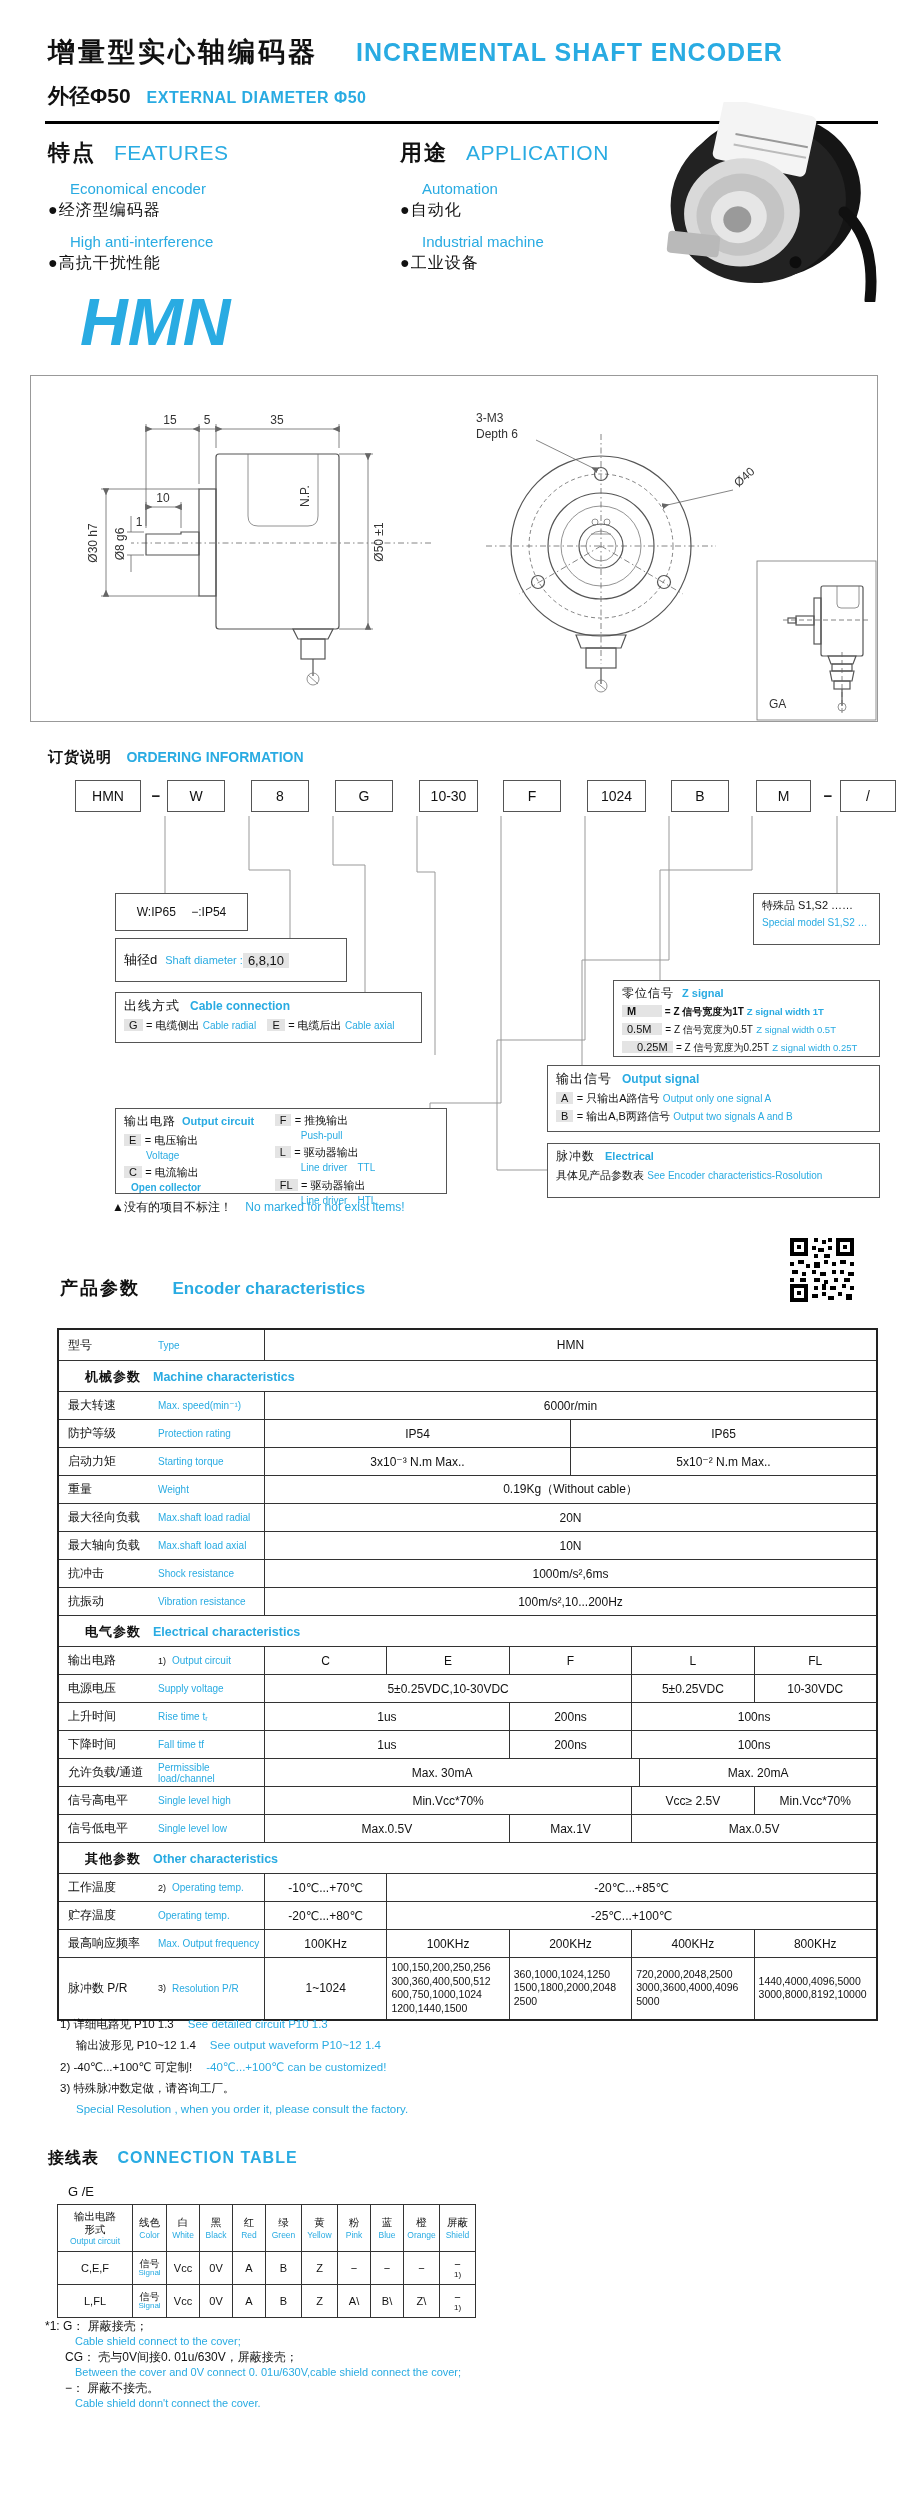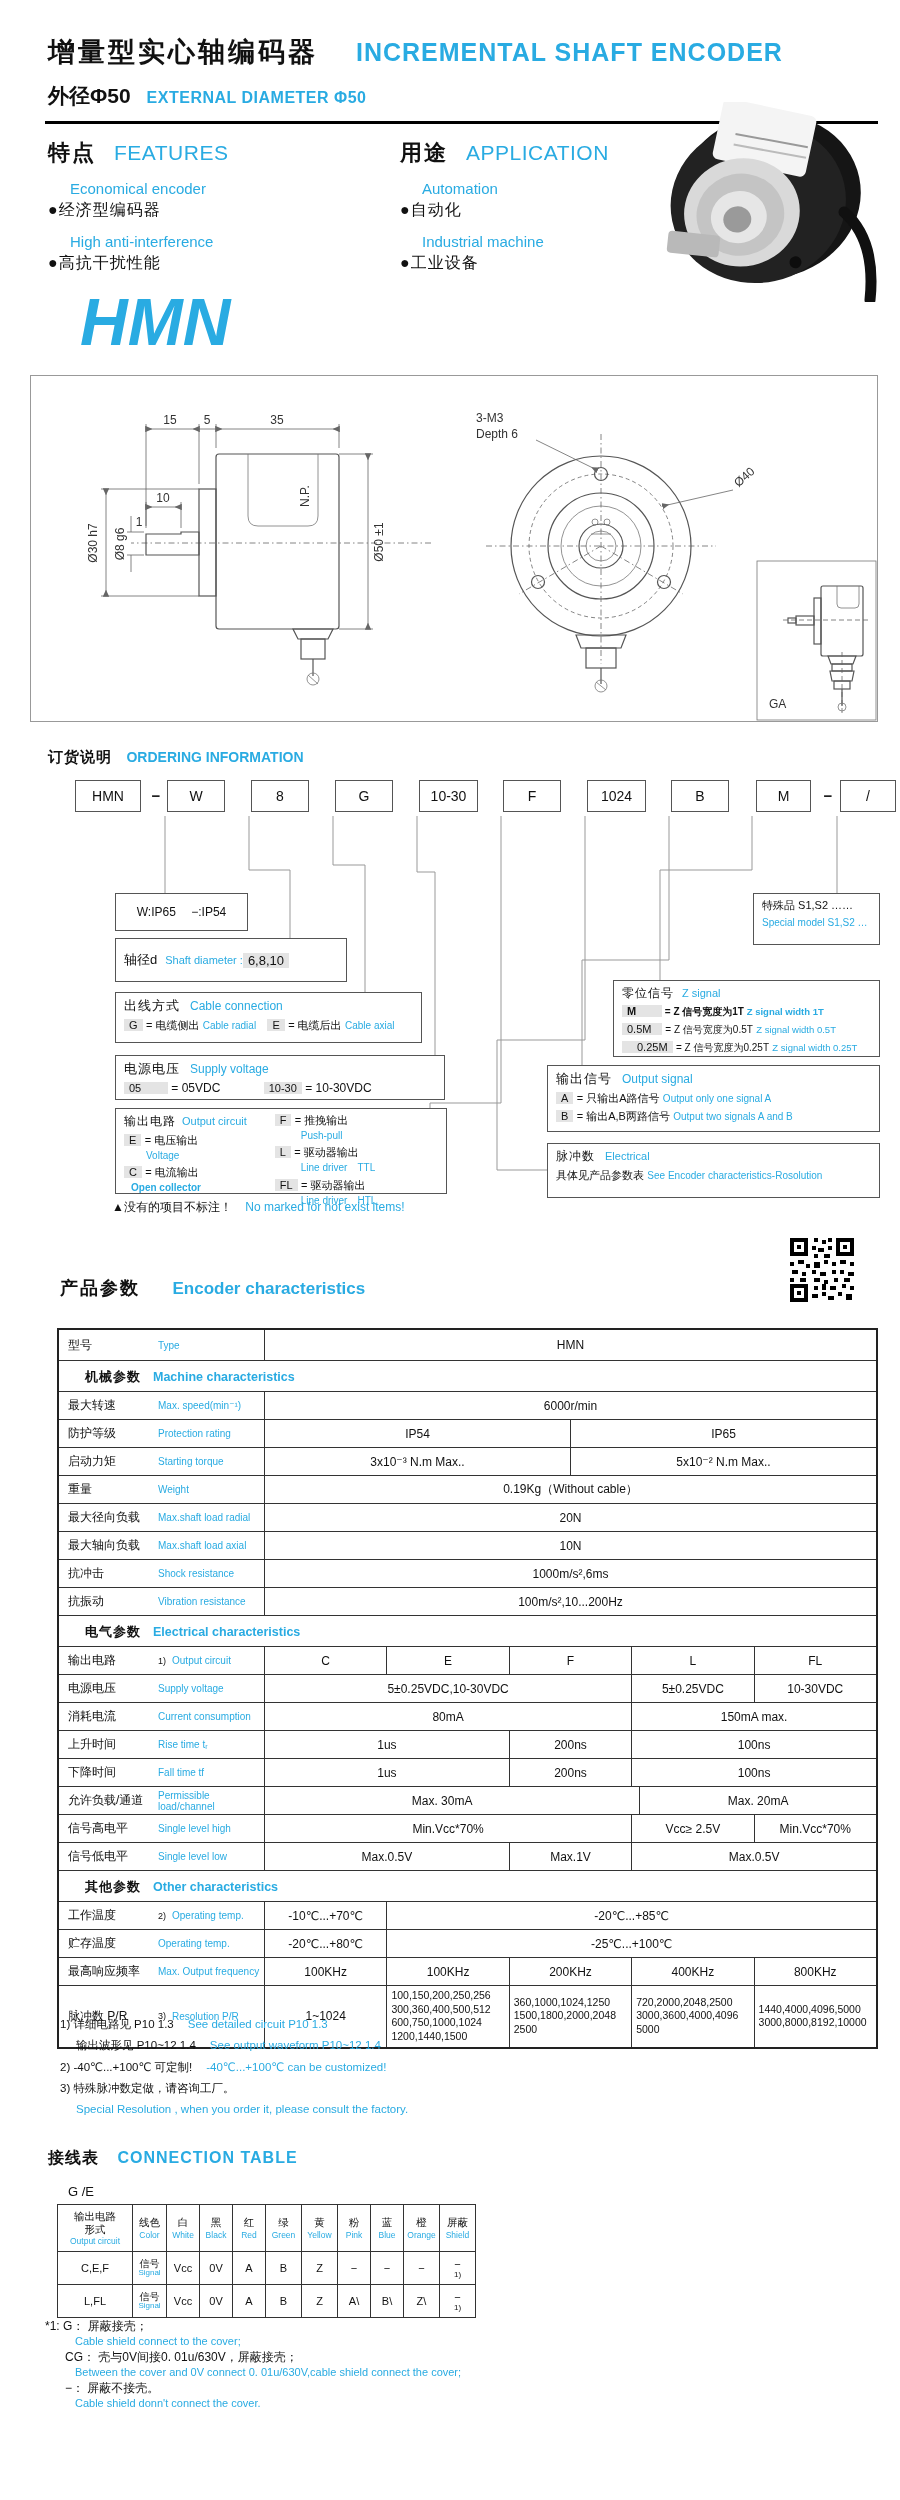--- a/index.html
+++ b/index.html
@@ -37,21 +37,21 @@
   
   #ordering-heading{position:absolute;left:48px;top:748px;}
   .sec-head-cn{font-size:15px;font-weight:bold;letter-spacing:1px;}
   .sec-head-en{font-size:14px;font-weight:bold;margin-left:10px;}
   #ordering{position:absolute;left:30px;top:775px;width:848px;height:450px;}
   #order-lines{position:absolute;left:0;top:0;}
   .code-box{position:absolute;top:5px;height:30px;border:1px solid #555;background:#fff;display:flex;align-items:center;justify-content:center;font-size:14px;}
   .code-dash{position:absolute;top:5px;height:30px;display:flex;align-items:center;justify-content:center;font-size:15px;font-weight:bold;}
   .obox{position:absolute;border:1px solid #555;background:#fff;box-sizing:border-box;padding:4px 8px;font-size:12px;}
   .obox .hd-cn{font-size:13px;letter-spacing:1px;}
-  .obox .hd-en{font-size:12px;font-weight:normal;margin-left:10px;}
+  .obox .hd-en{font-size:12px;font-weight:bold;margin-left:10px;}
   .chip{background:#e4e4e4;padding:0 5px;display:inline-block;}
   .optline{margin-top:3px;white-space:nowrap;}
   .optline .cn{font-size:11px;}
   .optline .en{font-size:10px;}
   #ordering-note{position:absolute;left:82px;top:424px;font-size:12px;}
   #ordering-note .en{margin-left:10px;}
   
   #spec-heading{position:absolute;left:60px;top:1276px;}
   #spec-heading .cn{font-size:18px;font-weight:bold;letter-spacing:2px;}
   #spec-heading .en{font-size:17px;font-weight:bold;margin-left:28px;}
@@ -314,29 +314,20 @@
       <div class="optline">
         <span class="chip cn">G</span>
         <span class="cn">= 电缆侧出</span>
         <span class="en">Cable radial</span>
         <span class="chip cn" style="margin-left:8px;">E</span>
         <span class="cn">= 电缆后出</span>
         <span class="en">Cable axial</span>
       </div>
     </div>
 
-    <div class="obox" style="left:85px;top:280px;width:330px;height:45px;">
-      <div><span class="hd-cn cn">电源电压</span><span class="hd-en en">Supply voltage</span></div>
-      <div class="optline">
-        <span class="chip cn" style="min-width:34px;">05</span>
-        <span class="cn" style="font-size:12px;">= 05VDC</span>
-        <span class="chip cn" style="margin-left:40px;">10-30</span>
-        <span class="cn" style="font-size:12px;">= 10-30VDC</span>
-      </div>
-    </div>
 
     <div class="obox" style="left:85px;top:333px;width:332px;height:86px;">
       <div style="display:flex;">
         <div style="width:48%;">
           <div><span class="hd-cn cn" style="font-size:12px;">输出电路</span><span class="hd-en en" style="font-size:11px;margin-left:6px;">Output circuit</span></div>
           <div class="optline"><span class="chip cn">E</span> <span class="cn">= 电压输出</span><br><span class="en" style="margin-left:22px;">Voltage</span></div>
           <div class="optline"><span class="chip cn">C</span> <span class="cn">= 电流输出</span><br><span class="en" style="margin-left:7px;font-weight:bold;">Open collector</span></div>
         </div>
         <div style="width:52%;">
           <div class="optline" style="margin-top:0;"><span class="chip cn">F</span> <span class="cn">= 推挽输出</span><br><span class="en" style="margin-left:26px;">Push-pull</span></div>
@@ -541,30 +532,20 @@
           <span class="en">Supply voltage</span>
         </div>
         <div class="spec-vals">
           <div class="spec-cell" style="width: 60%;">5±0.25VDC,10-30VDC</div>
           <div class="spec-cell" style="width: 20%;">5±0.25VDC</div>
           <div class="spec-cell" style="width: 20%;">10-30VDC</div>
         </div>
       </div>
       <div class="spec-row">
         <div class="spec-label">
-          <span class="cn">消耗电流</span>
-          <span class="en">Current consumption</span>
-        </div>
-        <div class="spec-vals">
-          <div class="spec-cell" style="width: 60%;">80mA</div>
-          <div class="spec-cell" style="width: 40%;">150mA max.</div>
-        </div>
-      </div>
-      <div class="spec-row">
-        <div class="spec-label">
           <span class="cn">上升时间</span>
           <span class="en">Rise time tᵣ</span>
         </div>
         <div class="spec-vals">
           <div class="spec-cell" style="width: 40%;">1us</div>
           <div class="spec-cell" style="width: 20%;">200ns</div>
           <div class="spec-cell" style="width: 40%;">100ns</div>
         </div>
       </div>
       <div class="spec-row">

